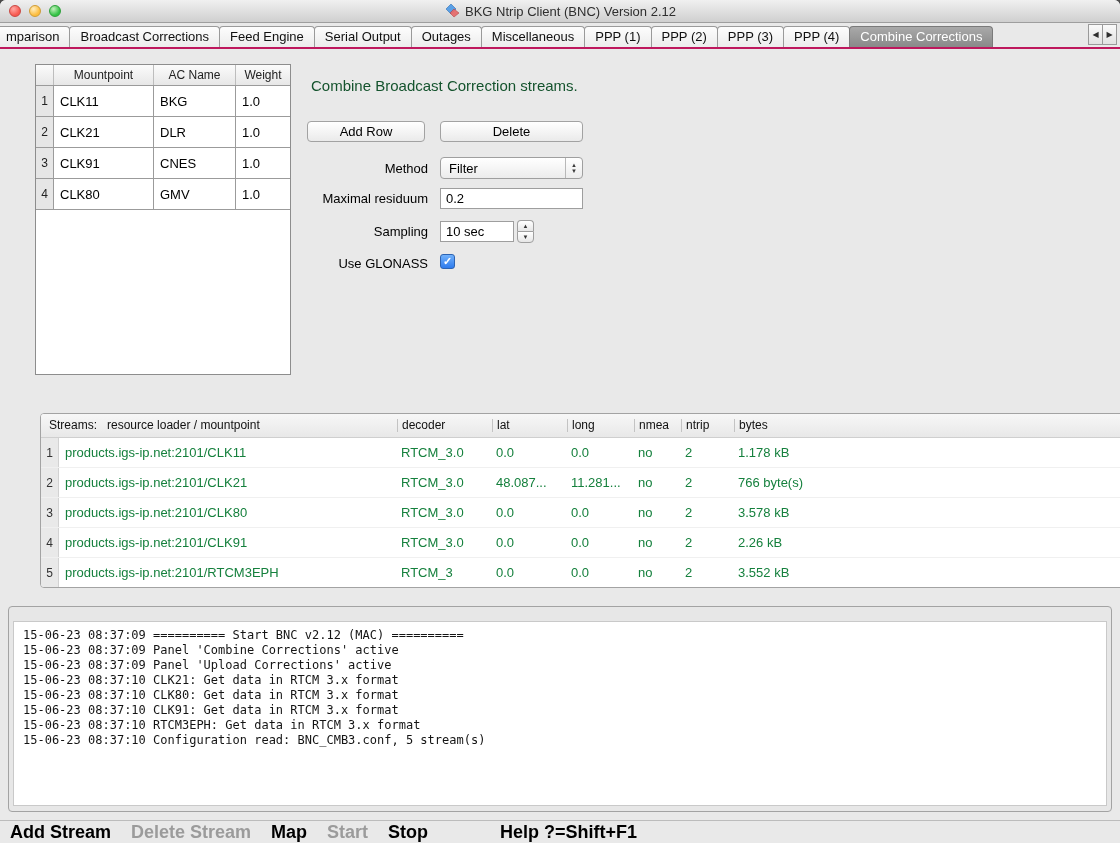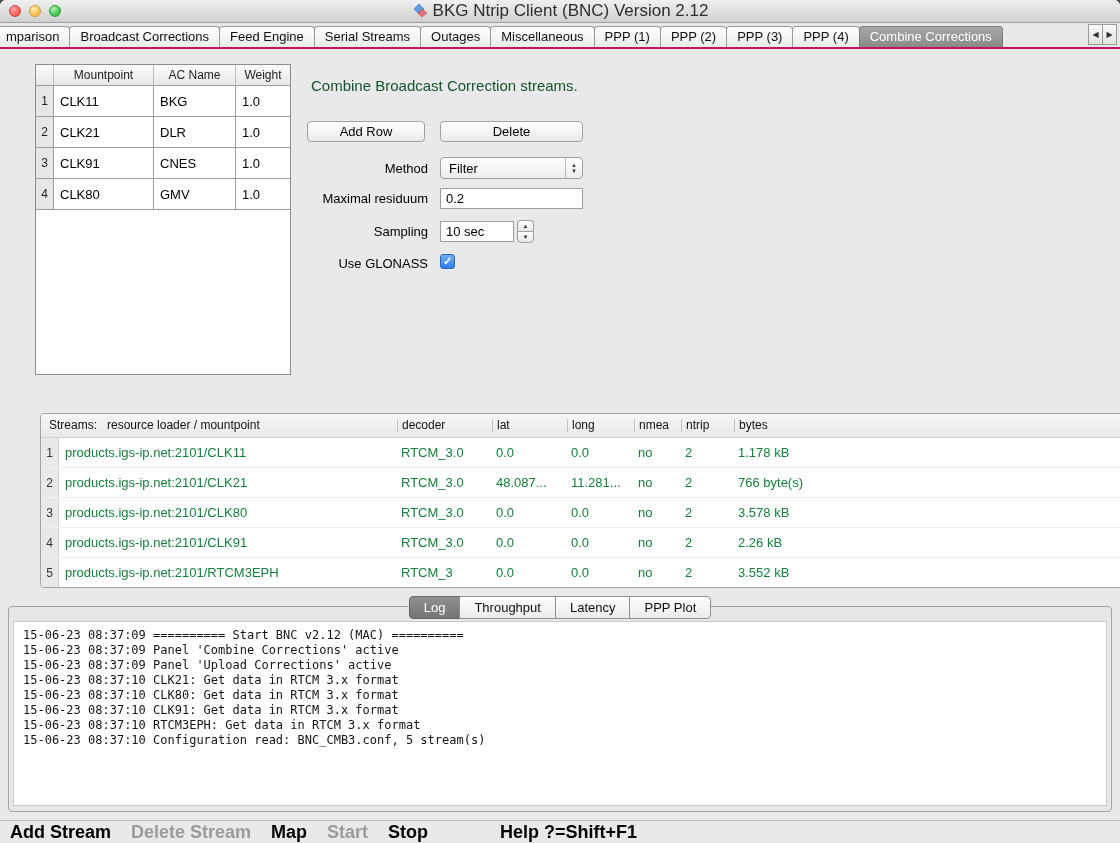--- a/index.html
+++ b/index.html
@@ -8,21 +8,21 @@
 
   
   .titlebar{position:absolute;top:0;left:0;right:0;height:22px;
     background:linear-gradient(#f0f0f0,#cfcfcf);border-bottom:1px solid #9e9e9e;}
   .traffic{position:absolute;left:9px;top:5px;display:flex;gap:8px;}
   .tl{width:12px;height:12px;border-radius:50%;display:inline-block;box-sizing:border-box;}
   .tl.red{background:radial-gradient(circle at 35% 30%,#ffa8a4,#f85a50 65%);border:1px solid #c94742;}
   .tl.yellow{background:radial-gradient(circle at 35% 30%,#ffeec0,#fdbd3e 65%);border:1px solid #cf9c35;}
   .tl.green{background:radial-gradient(circle at 35% 30%,#c4f0bd,#34c345 65%);border:1px solid #2da13a;}
   .title-wrap{height:22px;display:flex;align-items:center;justify-content:center;gap:5px;
-    font-size:17px;color:#2e2e2e;}
+    font-size:13px;color:#2e2e2e;}
 
   
   .tabbar{position:absolute;top:24px;left:0;right:0;height:25px;display:flex;align-items:flex-end;
     border-bottom:2px solid #be185d;box-sizing:border-box;padding-right:30px;}
   .tab{height:20px;line-height:20px;padding:0 10px;font-size:13px;color:#101010;white-space:nowrap;
     background:linear-gradient(#fdfdfd,#ececec);border:1px solid #9a9a9a;border-bottom:none;
     border-radius:4px 4px 0 0;margin-right:-1px;cursor:default;}
   .tab.clipped{border-left:none;border-radius:0 4px 0 0;padding-left:6px;}
   .tab.selected{background:linear-gradient(#a9a9a9,#898989);border-color:#7a7a7a;color:#ffffff;}
   .tab-scroll{position:absolute;right:3px;bottom:2px;display:flex;}
@@ -136,21 +136,21 @@
         </svg>
       </span>
       <span>BKG Ntrip Client (BNC) Version 2.12</span>
     </div>
   </div>
 
   <div class="tabbar">
     <div class="tab clipped">mparison</div>
     <div class="tab">Broadcast Corrections</div>
     <div class="tab">Feed Engine</div>
-    <div class="tab">Serial Streams</div>
+    <div class="tab">Serial Output</div>
     <div class="tab">Outages</div>
     <div class="tab">Miscellaneous</div>
     <div class="tab">PPP (1)</div>
     <div class="tab">PPP (2)</div>
     <div class="tab">PPP (3)</div>
     <div class="tab">PPP (4)</div>
     <div class="tab selected">Combine Corrections</div>
     <div class="tab-scroll">
       <span class="tsbtn">◀</span>
       <span class="tsbtn">▶</span>
@@ -278,26 +278,20 @@
       <div class="s-cell mp">products.igs-ip.net:2101/RTCM3EPH</div>
       <div class="s-cell">RTCM_3</div>
       <div class="s-cell">0.0</div>
       <div class="s-cell">0.0</div>
       <div class="s-cell">no</div>
       <div class="s-cell">2</div>
       <div class="s-cell">3.552 kB</div>
     </div>
   </div>
 
-  <div class="log-tabs">
-    <div class="ltab selected">Log</div>
-    <div class="ltab">Throughput</div>
-    <div class="ltab">Latency</div>
-    <div class="ltab">PPP Plot</div>
-  </div>
 
   <div class="log-frame">
     <div class="log-area">
       <div class="log-line">15-06-23 08:37:09 ========== Start BNC v2.12 (MAC) ==========</div>
       <div class="log-line">15-06-23 08:37:09 Panel 'Combine Corrections' active</div>
       <div class="log-line">15-06-23 08:37:09 Panel 'Upload Corrections' active</div>
       <div class="log-line">15-06-23 08:37:10 CLK21: Get data in RTCM 3.x format</div>
       <div class="log-line">15-06-23 08:37:10 CLK80: Get data in RTCM 3.x format</div>
       <div class="log-line">15-06-23 08:37:10 CLK91: Get data in RTCM 3.x format</div>
       <div class="log-line">15-06-23 08:37:10 RTCM3EPH: Get data in RTCM 3.x format</div>

